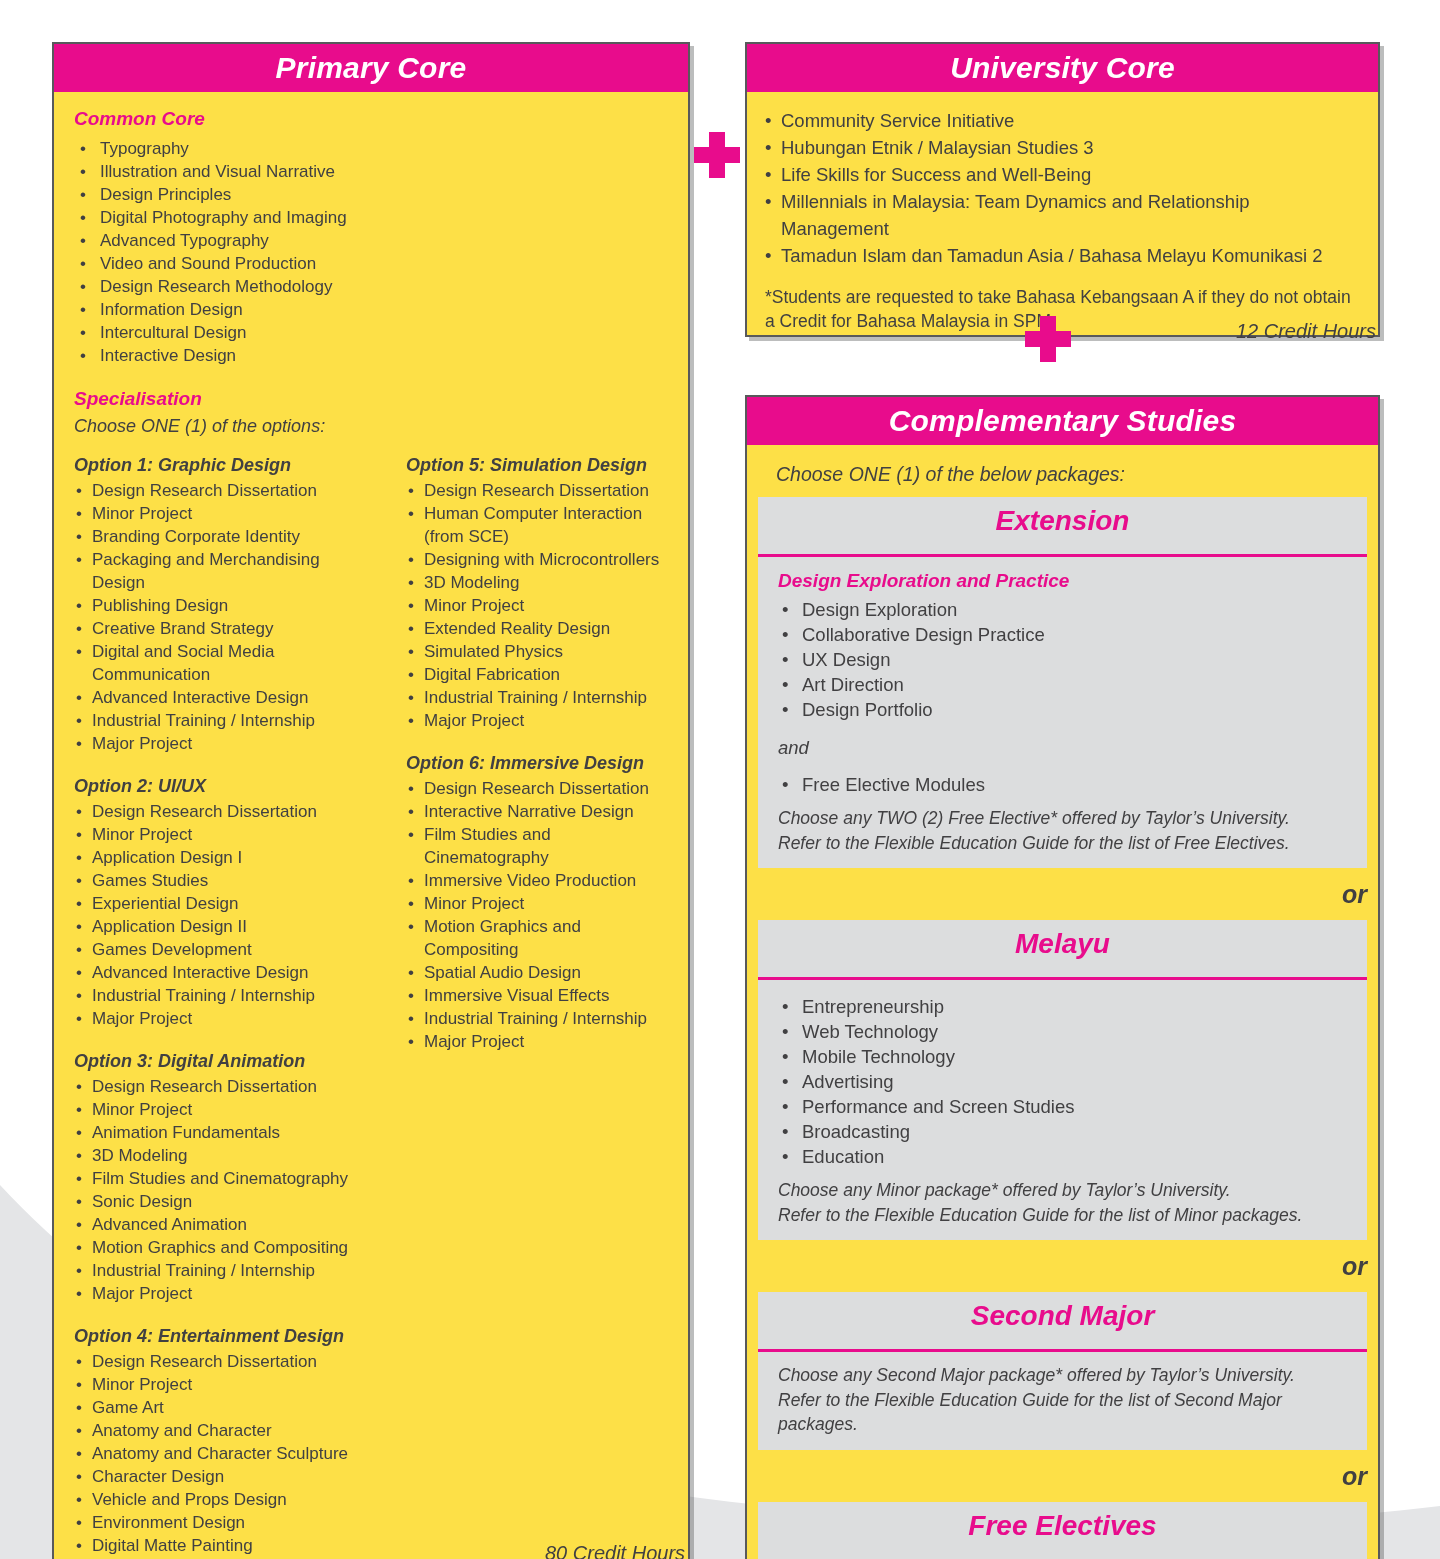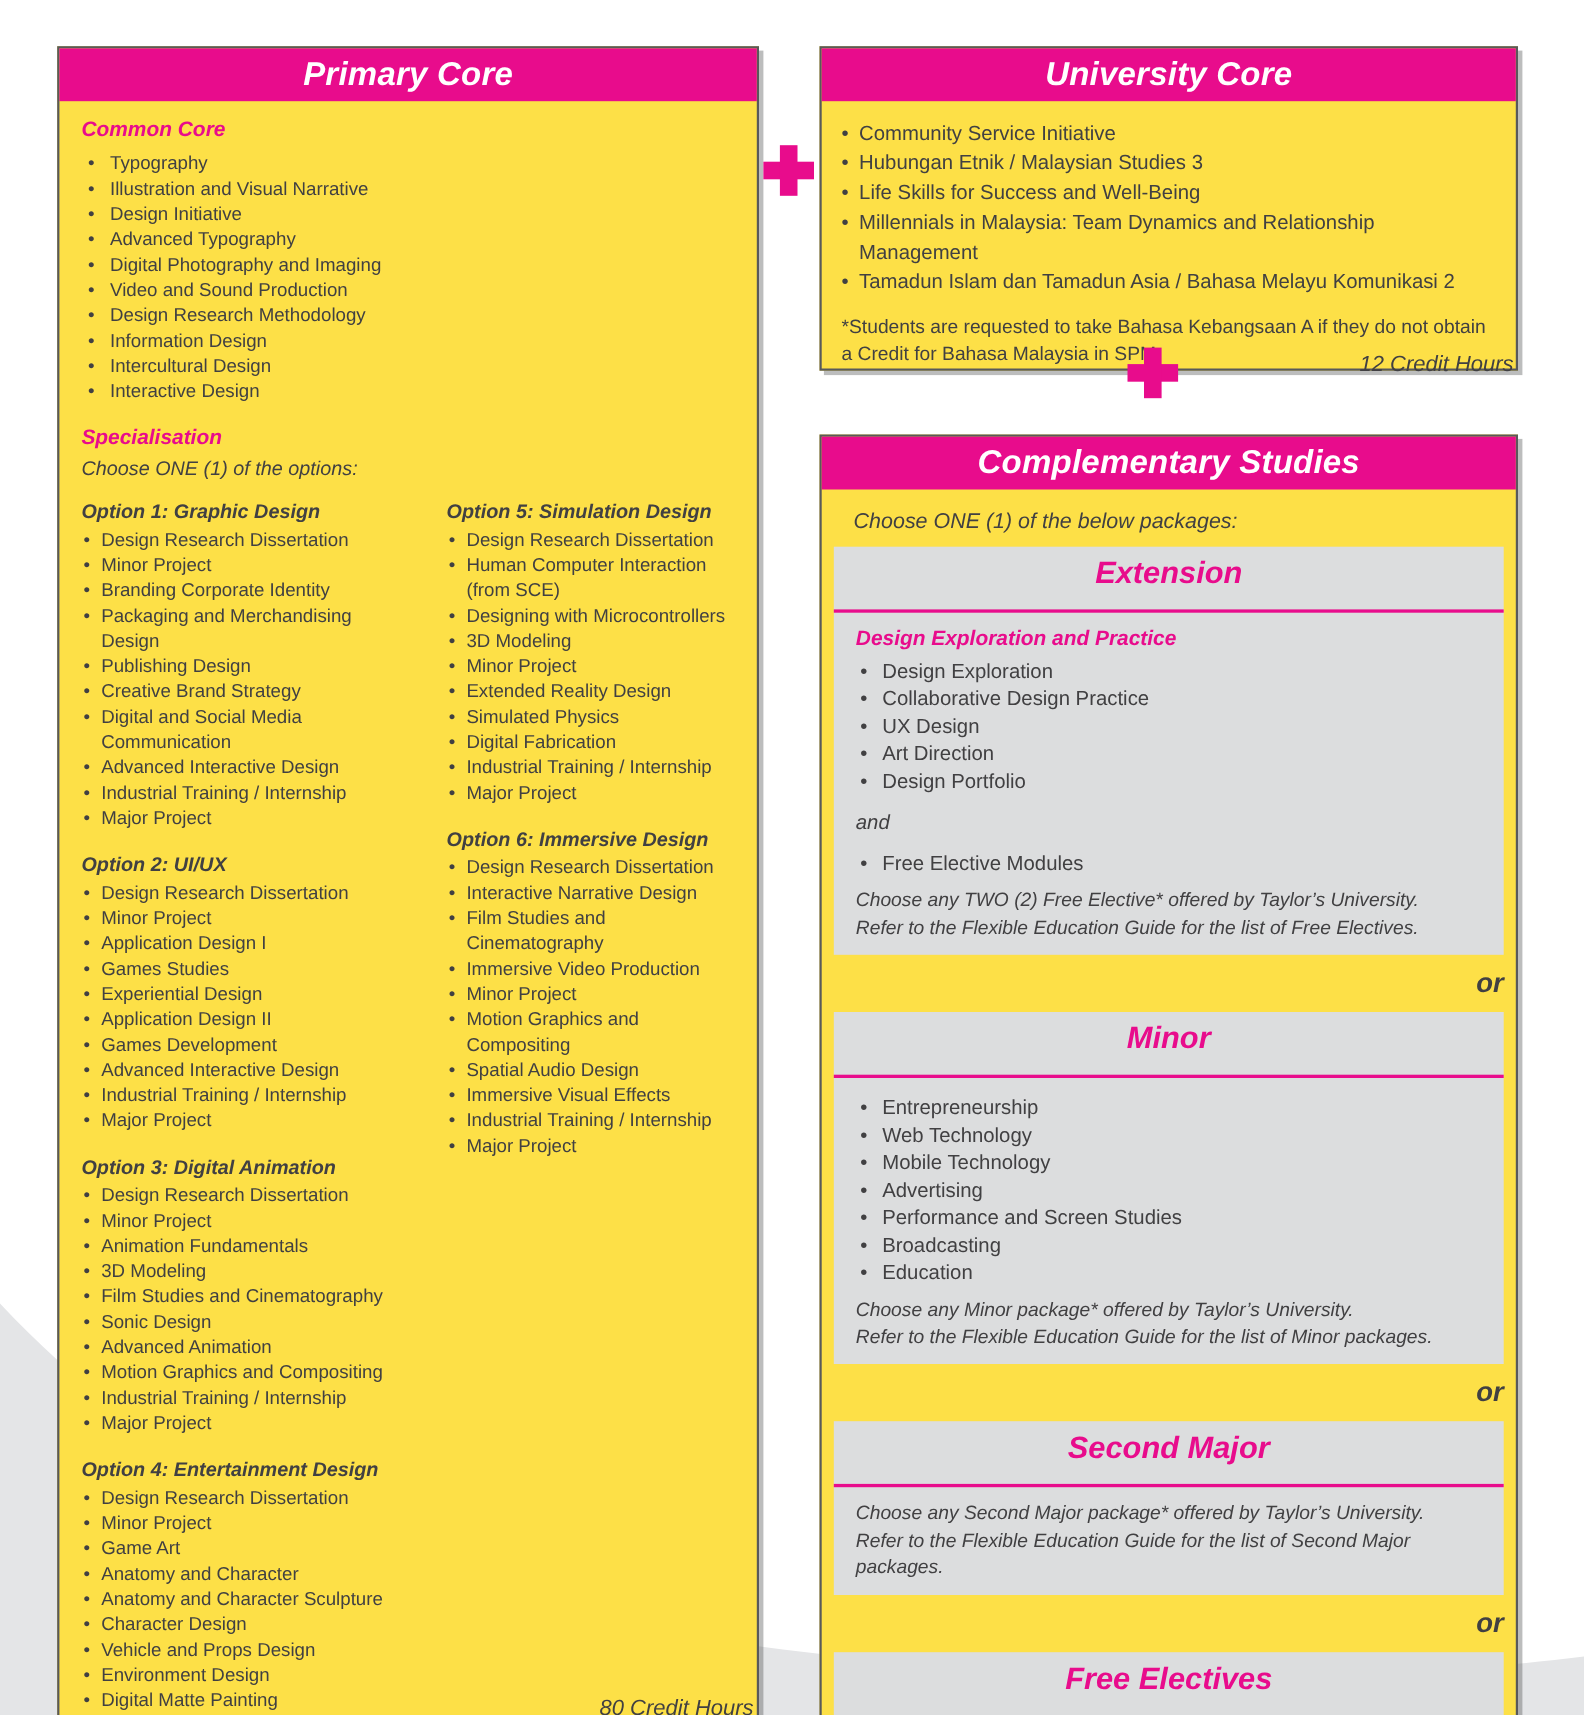--- a/index.html
+++ b/index.html
@@ -159,23 +159,23 @@
   <div class="credit credit-right">12 Credit Hours</div>
   <div class="credit credit-left">80 Credit Hours</div>
 
   <section class="box primary">
     <header class="box-header">Primary Core</header>
     <div class="box-body">
       <h3 class="pink-h">Common Core</h3>
       <ul class="blist">
           <li>Typography</li>
           <li>Illustration and Visual Narrative</li>
-          <li>Design Initiative</li>
+          <li>Design Principles</li>
+          <li>Digital Photography and Imaging</li>
           <li>Advanced Typography</li>
-          <li>Digital Photography and Imaging</li>
           <li>Video and Sound Production</li>
           <li>Design Research Methodology</li>
           <li>Information Design</li>
           <li>Intercultural Design</li>
           <li>Interactive Design</li>
         </ul>
 
       <h3 class="pink-h spec">Specialisation</h3>
       <p class="instr">Choose ONE (1) of the options:</p>
 
@@ -317,21 +317,21 @@
           <div class="notes">
             <p class="note">Choose any TWO (2) Free Elective* offered by Taylor’s University.</p>
             <p class="note">Refer to the Flexible Education Guide for the list of Free Electives.</p>
           </div>
         </div>
       </div>
 
       <div class="or-row">or</div>
 
       <div class="gsec">
-        <div class="gsec-h">Minor</div>
+        <div class="gsec-h">Melayu</div>
         <div class="rule"></div>
         <div class="gsec-body">
           <ul class="glist">
               <li>Entrepreneurship</li>
               <li>Web Technology</li>
               <li>Mobile Technology</li>
               <li>Advertising</li>
               <li>Performance and Screen Studies</li>
               <li>Broadcasting</li>
               <li>Education</li>

